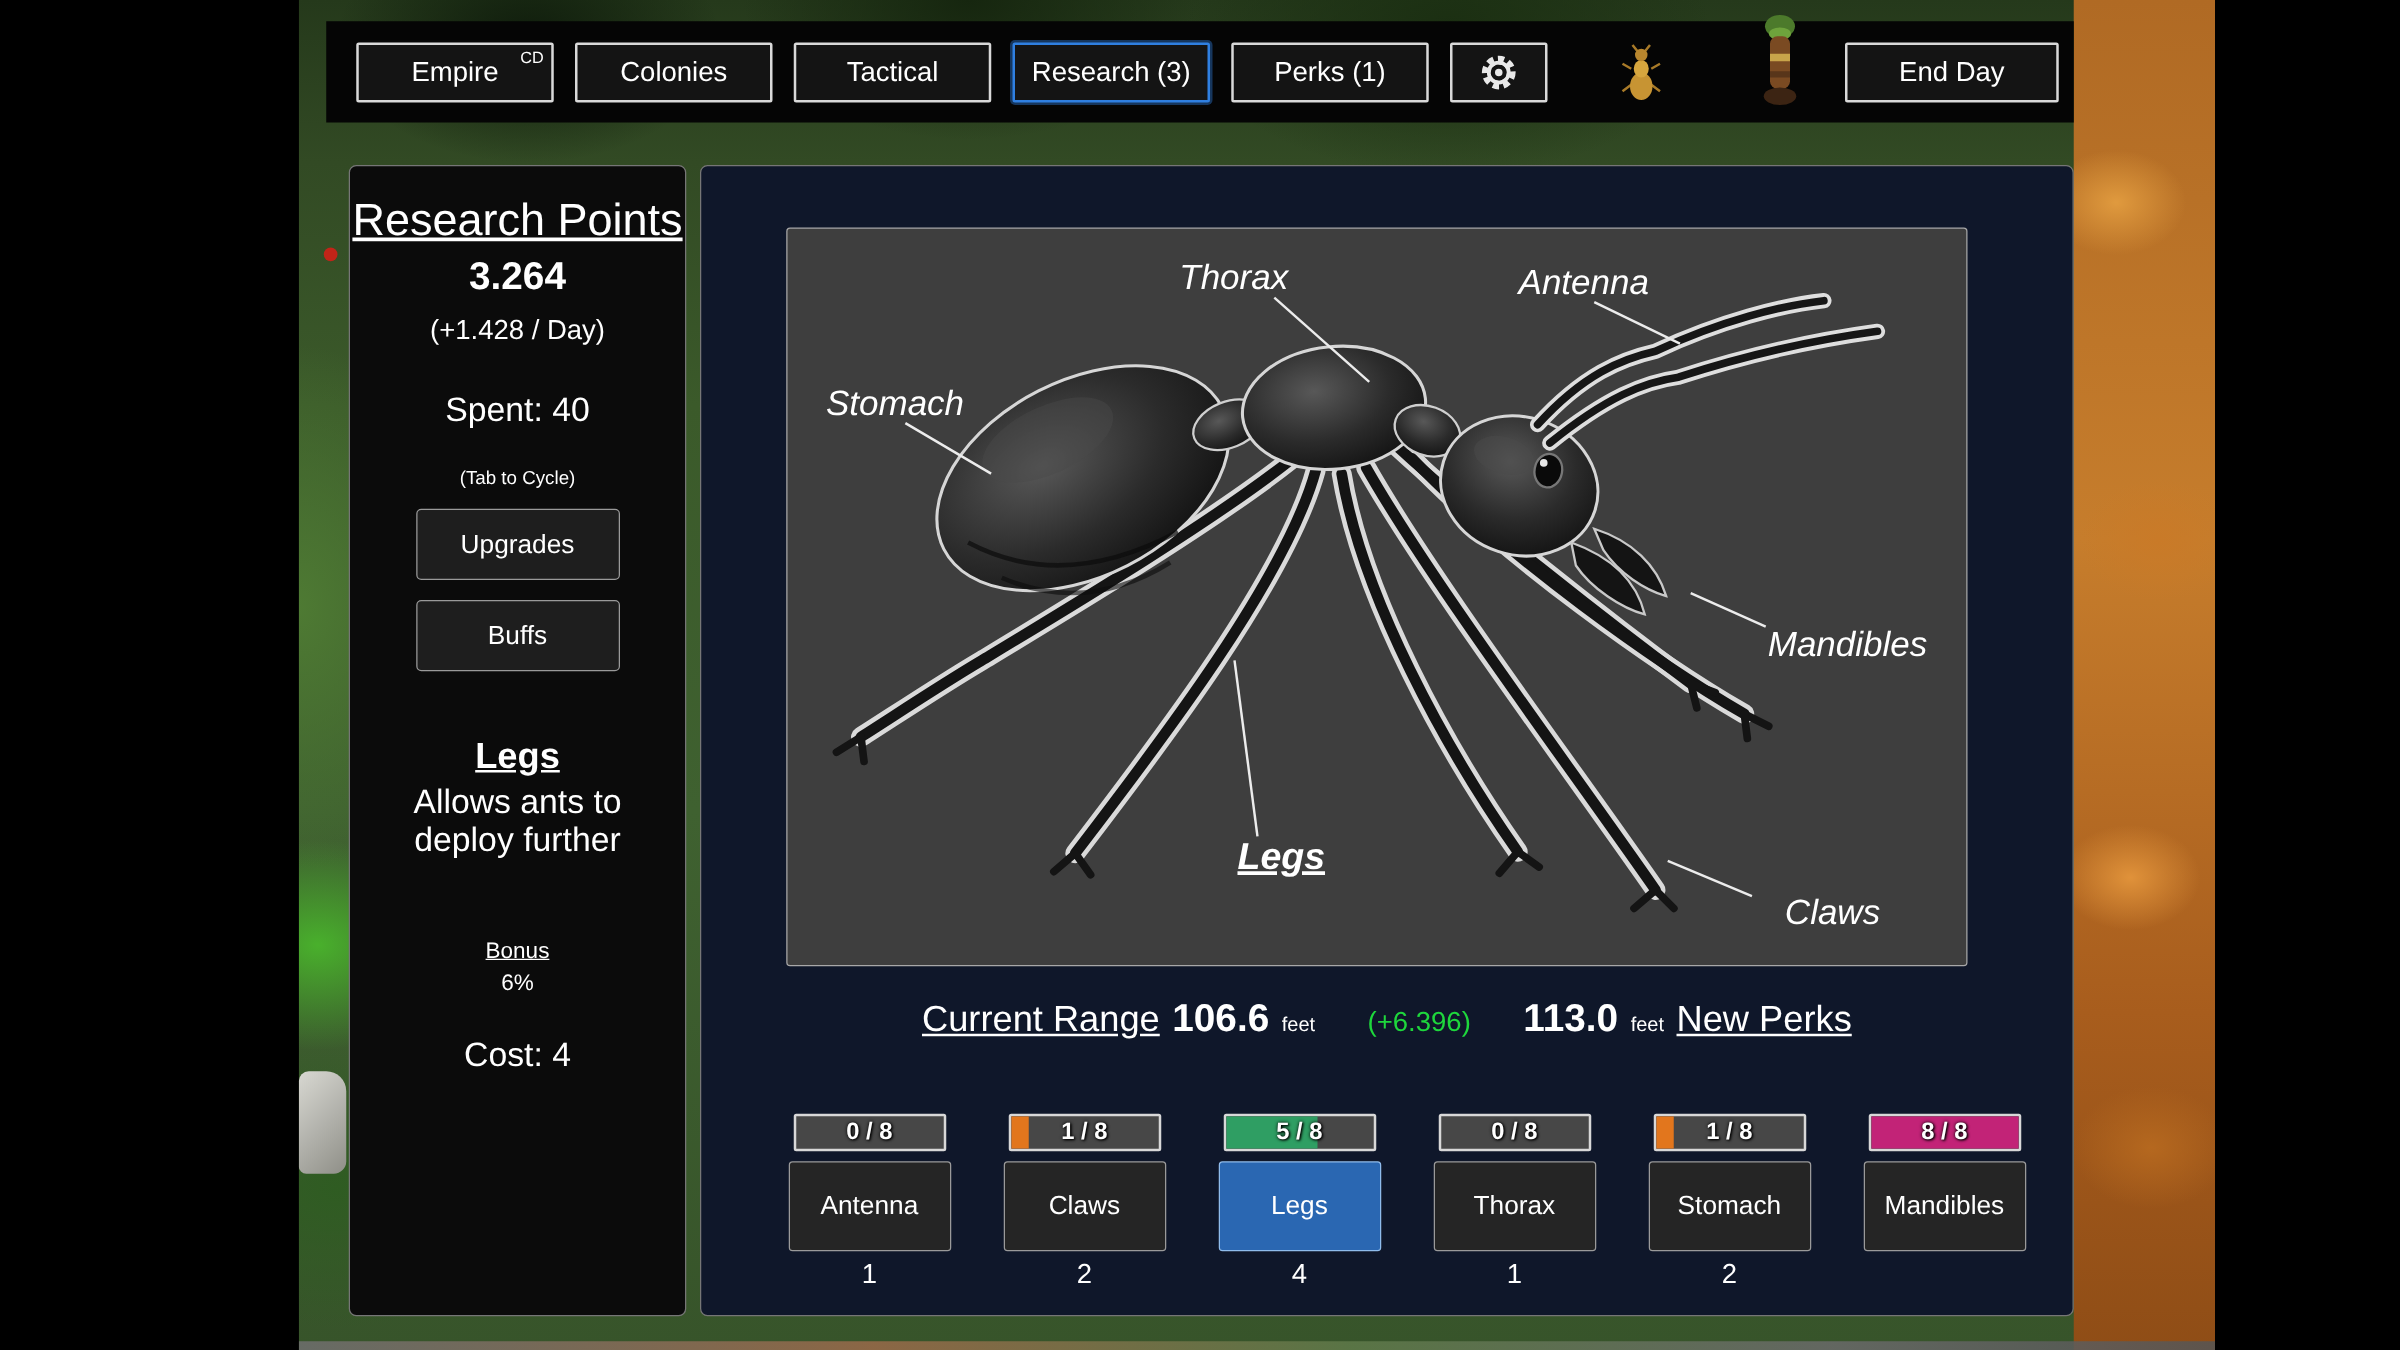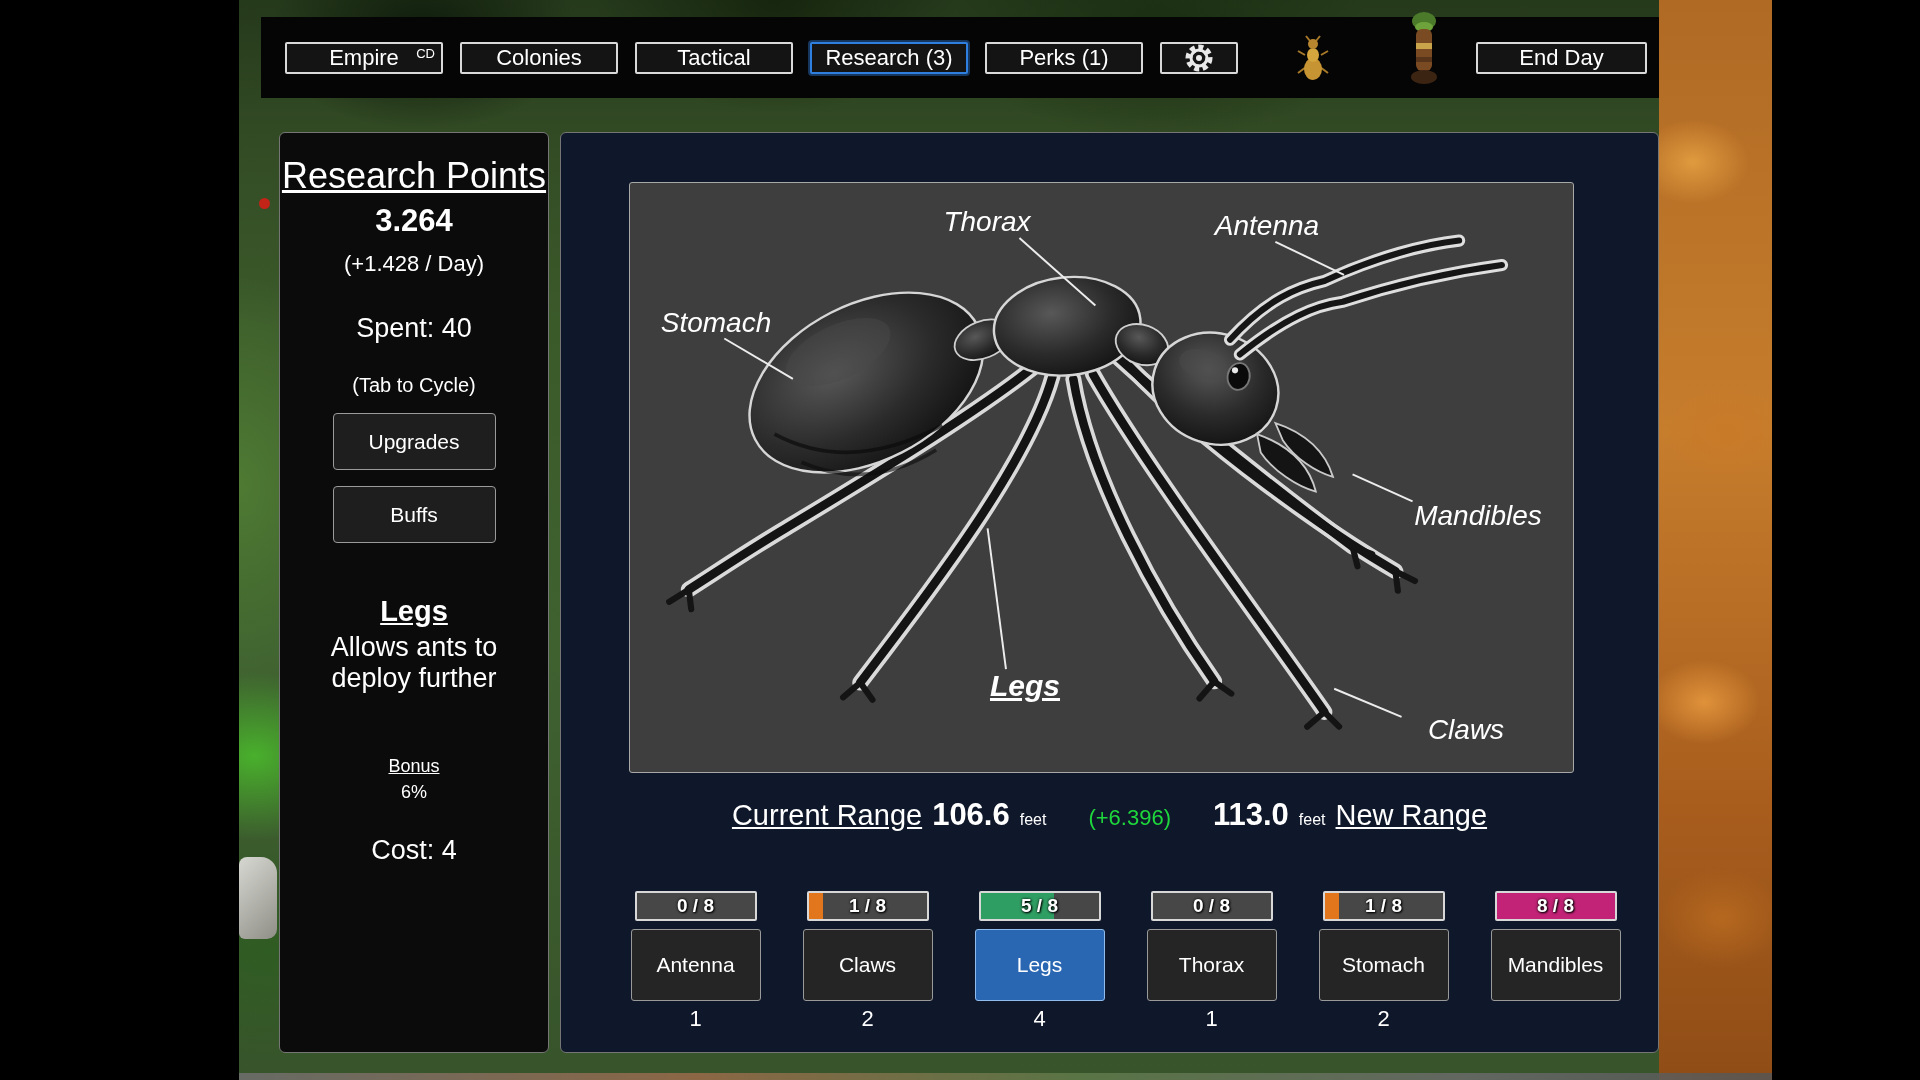--- a/index.html
+++ b/index.html
@@ -31,39 +31,39 @@
   .bg-bottom { position:absolute; left:0; bottom:0; width:100%; height:7px; opacity:.85;
                background:linear-gradient(90deg,#6f6f6f,#9a6a4a 30%,#5f7a4a 55%,#6a6a6a 80%,#555); }
 
   .letterbox { position:absolute; top:0; height:1080px; background:#000; }
   .letterbox.left { left:0; width:239px; }
   .letterbox.right { right:0; width:148px; }
 
   
   .topbar { position:absolute; left:261px; top:17px; width:1398px; height:81px; background:#050505;
             display:flex; align-items:center; gap:17px; padding:0 8px 0 24px; box-sizing:border-box; overflow:visible; }
-  .tbtn { position:relative; height:32px; min-width:158px; background:#141414; border:2px solid #d9d9d9;
+  .tbtn { position:relative; height:48px; min-width:158px; background:#141414; border:2px solid #d9d9d9;
           border-radius:2px; color:#fff; font-size:22px; font-family:inherit;
           display:flex; align-items:center; justify-content:center; cursor:pointer; padding:0 10px; box-sizing:border-box; }
   .tbtn.active { border-color:#2f7fe0; box-shadow:0 0 0 2px rgba(47,127,224,.4); }
   .tbtn.gear { min-width:78px; width:78px; }
   .tbtn.endday { min-width:171px; margin-left:auto; margin-right:4px; }
   .sup { position:absolute; top:2px; right:6px; font-size:13px; }
   .sprite { position:absolute; }
   .sprite.ant { left:1035px; top:18px; }
   .sprite.totem { left:1145px; top:-6px; }
 
   
   .lpanel { position:absolute; left:279px; top:132px; width:270px; height:921px; background:#0b0b0b;
             border:1px solid #767676; border-radius:6px; box-sizing:border-box; text-align:center; }
   .lp-title { margin-top:22px; font-size:36px; text-decoration:underline; }
   .lp-points { margin-top:6px; font-size:31px; font-weight:bold; }
   .lp-perday { margin-top:12px; font-size:22px; }
   .lp-spent { margin-top:36px; font-size:27px; }
-  .lp-hint { margin-top:30px; font-size:20px; }
+  .lp-hint { margin-top:30px; font-size:15px; }
   .lp-btn { display:block; margin:13px auto 0; width:163px; height:57px; background:#1e1e1e;
             border:1px solid #9a9a9a; border-radius:4px; color:#fff; font-size:21px; font-family:inherit; cursor:pointer; }
   .lp-btn.active { background:#2a67b2; border-color:#9cc4ef; }
   .lp-btn.gap { margin-top:16px; }
   .lp-sel-name { margin-top:52px; font-size:29px; font-weight:bold; text-decoration:underline; }
   .lp-sel-desc { margin-top:4px; font-size:27px; line-height:1.15; padding:0 18px; }
   .lp-bonus-label { margin-top:62px; font-size:18px; text-decoration:underline; }
   .lp-bonus-value { margin-top:5px; font-size:18px; }
   .lp-cost { margin-top:32px; font-size:27px; }
 
@@ -245,21 +245,21 @@
       <span class="dlabel" style="left:836px; top:547px;">Claws</span>
     </div>
 
     <div class="range-row">
       <span class="rr-label">Current Range</span>
       <span class="rr-val">106.6</span>
       <span class="rr-unit">feet</span>
       <span class="rr-delta" style="color: rgb(30, 215, 60);">(+6.396)</span>
       <span class="rr-val">113.0</span>
       <span class="rr-unit">feet</span>
-      <span class="rr-label">New Range</span>
+      <span class="rr-label">New Perks</span>
     </div>
 
     <div class="parts-row">
 
       <div class="part">
         <div class="pbar">
           <div class="pbar-fill" style="width: 0%; background: rgb(71, 71, 71);"></div>
           <div class="pbar-text">0 / 8</div>
         </div>
         <button class="part-btn">Antenna</button>

